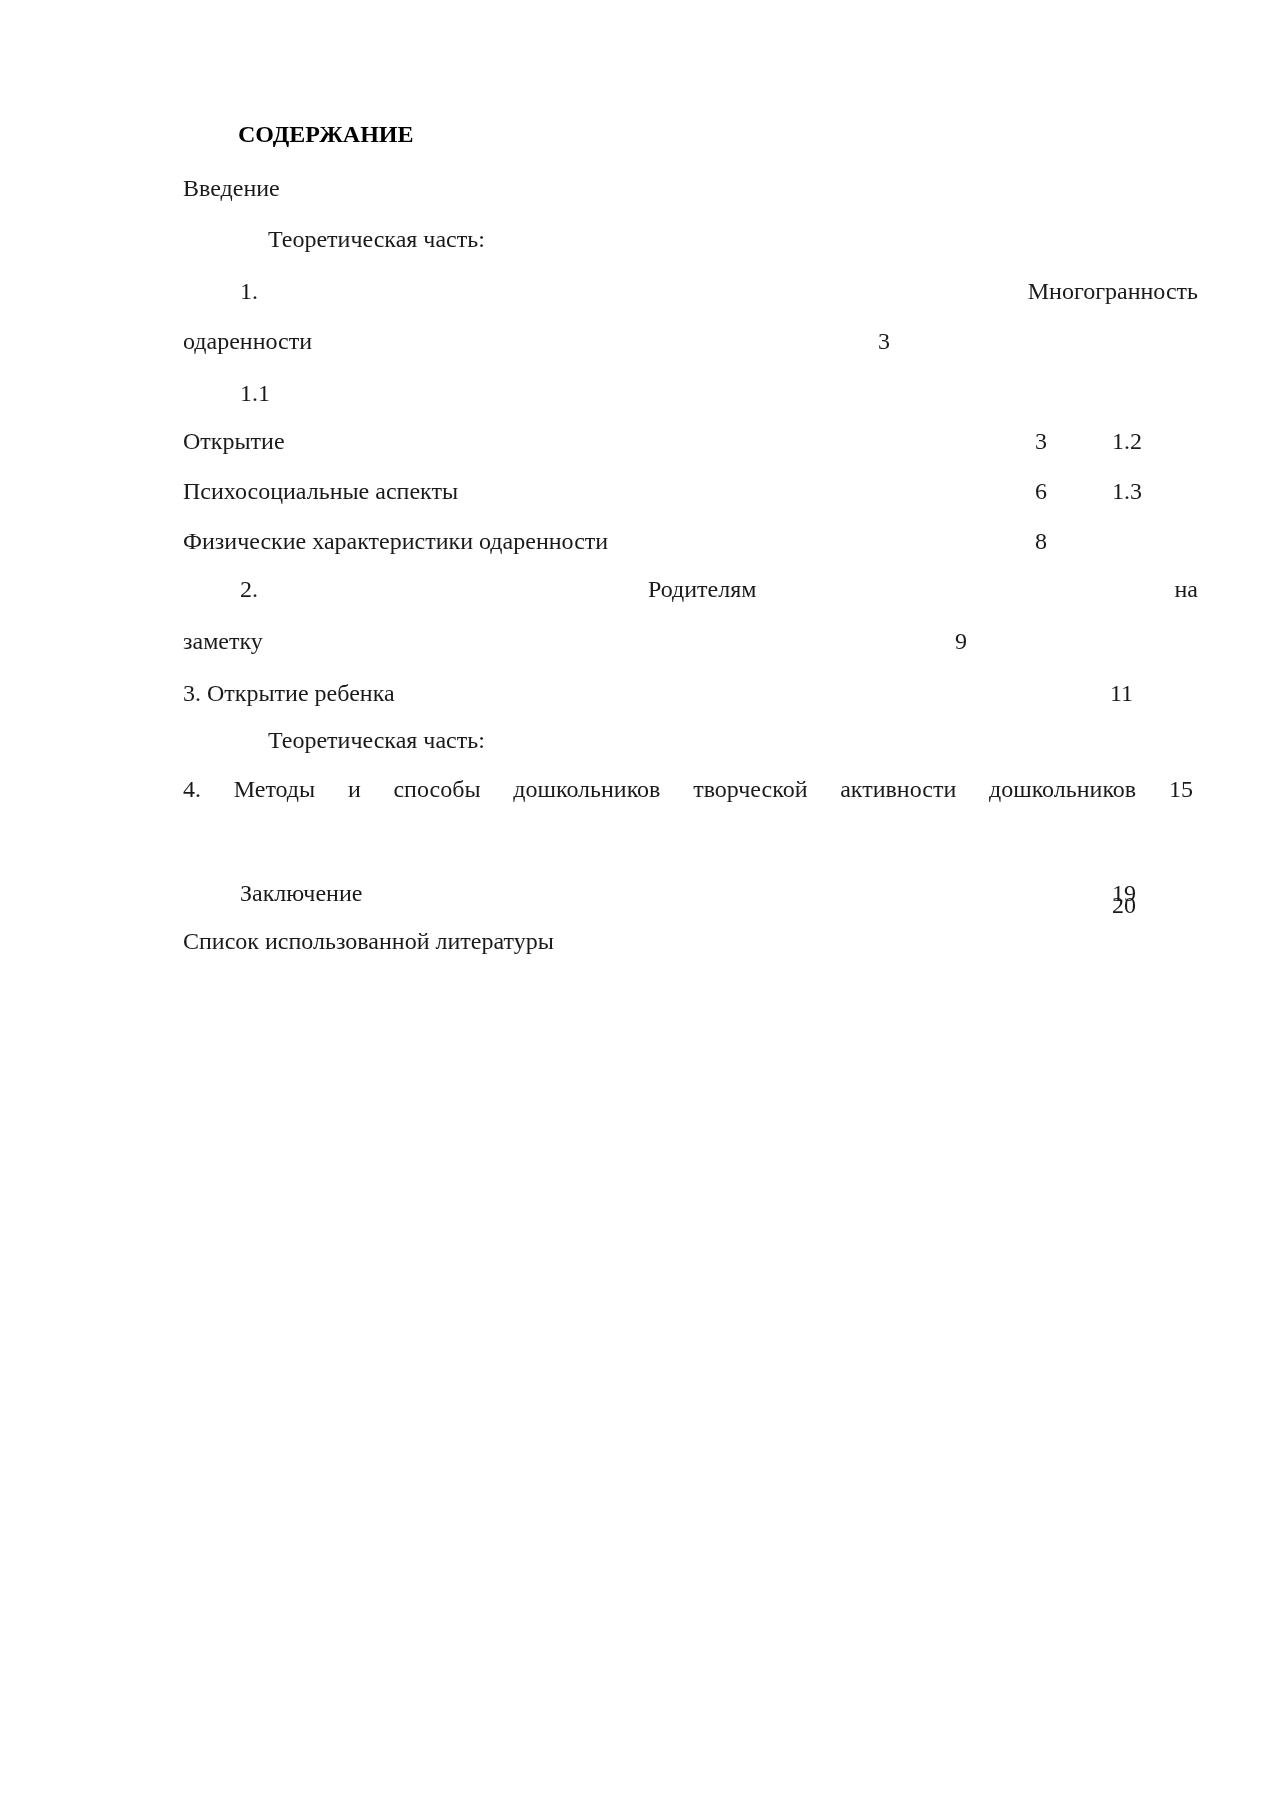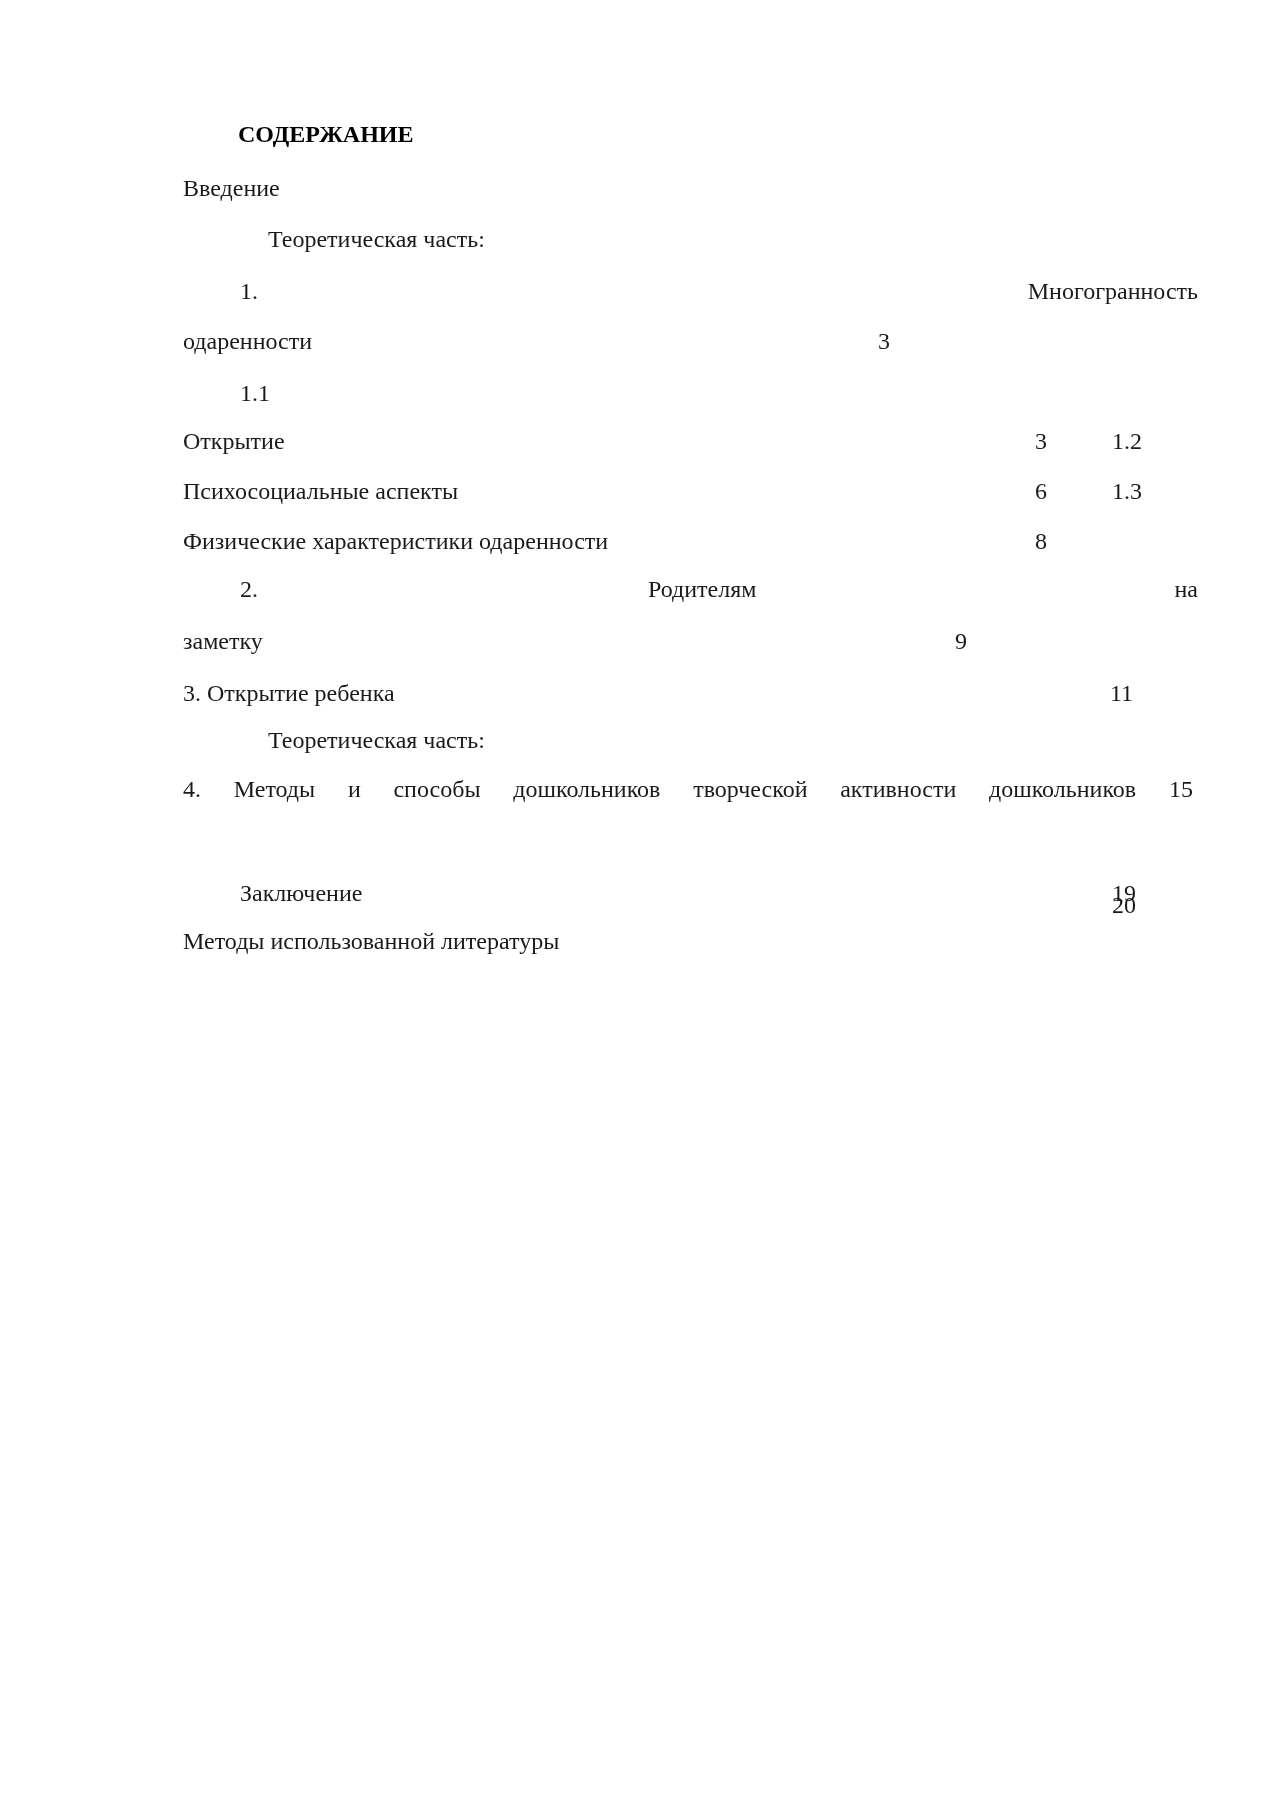--- a/index.html
+++ b/index.html
@@ -84,16 +84,16 @@
     <span>дошкольников</span>
     <span>творческой</span>
     <span>активности</span>
     <span>дошкольников</span>
     <span>15</span>
   </div>
 
   <span class="run" style="left:240px; top:868px">Заключение</span>
   <span class="run" style="left:1112px; top:868px">19</span>
 
-  <span class="run" style="left:183px; top:916px">Методы использованной литературы</span>
+  <span class="run" style="left:183px; top:916px">Список использованной литературы</span>
   <span class="run" style="left:1112px; top:880px">20</span>
 
 </div>
 
 </body></html>

